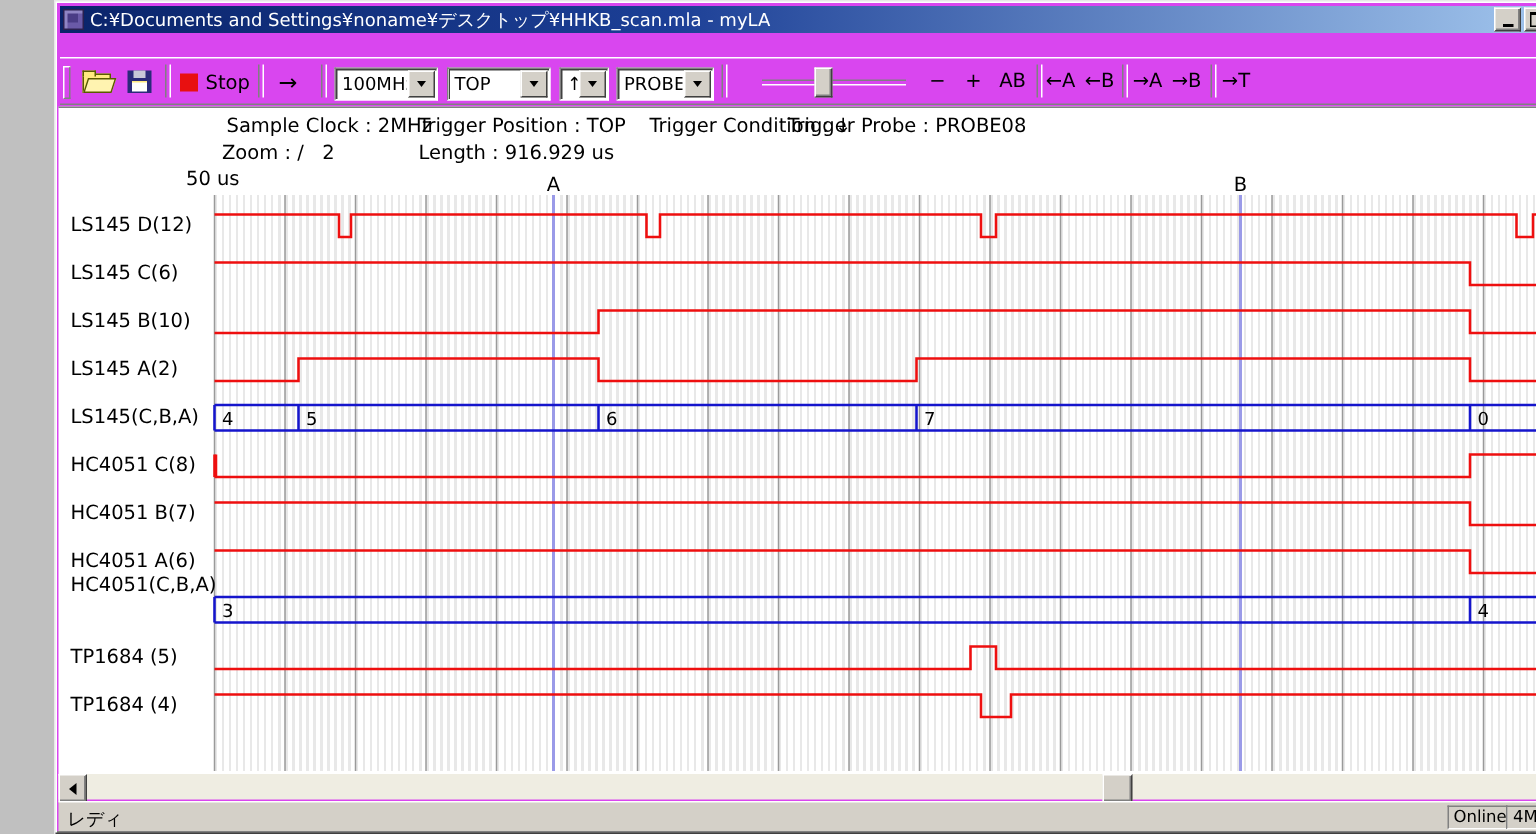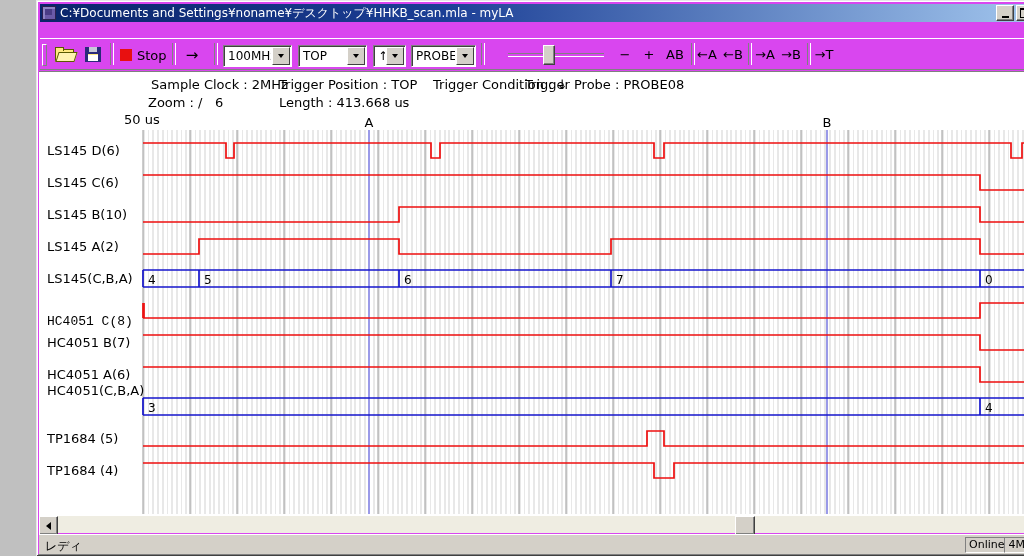--- a/index.html
+++ b/index.html
@@ -165,22 +165,22 @@
     <div class="tb-sep" style="left:767px"></div>
     <div class="tb-txtbtn" style="left:772px;width:24px">→T</div>
   </div>
 
   <div class="client-bg"></div>
 
   <span class="info-text" style="left:115px;top:77px">Sample Clock : 2MHz</span>
   <span class="info-text" style="left:243px;top:77px">Trigger Position : TOP</span>
   <span class="info-text" style="left:397px;top:77px">Trigger Condition : ↓</span>
   <span class="info-text" style="left:489px;top:77px">Trigger Probe : PROBE08</span>
-  <span class="info-text" style="left:112px;top:95px">Zoom : /   6</span>
-  <span class="info-text" style="left:243px;top:95px">Length : 413.668 us</span>
+  <span class="info-text" style="left:112px;top:95px">Zoom : /   2</span>
+  <span class="info-text" style="left:243px;top:95px">Length : 916.929 us</span>
 
   <span class="timebase">50 us</span>
 
   <div class="stripes"></div>
   <svg class="wave-svg" id="wave-svg" width="1024" height="556" viewBox="0 0 1024 556">
       <line x1="107" y1="130" x2="107" y2="514" stroke="#9a9a9a" stroke-width="1"></line>
       <line x1="154" y1="130" x2="154" y2="514" stroke="#9a9a9a" stroke-width="1"></line>
       <line x1="201" y1="130" x2="201" y2="514" stroke="#9a9a9a" stroke-width="1"></line>
       <line x1="248" y1="130" x2="248" y2="514" stroke="#9a9a9a" stroke-width="1"></line>
       <line x1="295" y1="130" x2="295" y2="514" stroke="#9a9a9a" stroke-width="1"></line>
@@ -226,26 +226,26 @@
       <line x1="107" y1="398" x2="1014" y2="398" stroke="#1515cc" stroke-width="1.7"></line>
       <line x1="107" y1="415" x2="1014" y2="415" stroke="#1515cc" stroke-width="1.7"></line>
       <line x1="107" y1="398" x2="107" y2="415" stroke="#1515cc" stroke-width="1.7"></line>
       <text x="112" y="411.5" font-size="12" fill="#000000" font-family="DejaVu Sans, Liberation Sans, sans-serif">3</text>
       <line x1="944" y1="398" x2="944" y2="415" stroke="#1515cc" stroke-width="1.7"></line>
       <text x="949" y="411.5" font-size="12" fill="#000000" font-family="DejaVu Sans, Liberation Sans, sans-serif">4</text>
       <path d="M107 446H611V431H628V446H1014" fill="none" stroke="#ee0f0f" stroke-width="1.7"></path>
       <path d="M107 463H618V478H638V463H1014" fill="none" stroke="#ee0f0f" stroke-width="1.7"></path>
     </svg>
   <div id="channel-labels">
-      <div class="ch-label" style="top: 143px;">LS145 D(6)</div>
+      <div class="ch-label" style="top: 143px;">LS145 D(12)</div>
       <div class="ch-label" style="top: 175px;">LS145 C(6)</div>
       <div class="ch-label" style="top: 207px;">LS145 B(10)</div>
       <div class="ch-label" style="top: 239px;">LS145 A(2)</div>
       <div class="ch-label" style="top: 271px;">LS145(C,B,A)</div>
-      <div class="ch-label" style="top: 314px; font-family: Liberation Mono, monospace;">HC4051 C(8)</div>
+      <div class="ch-label" style="top: 303px;">HC4051 C(8)</div>
       <div class="ch-label" style="top: 335px;">HC4051 B(7)</div>
       <div class="ch-label" style="top: 367px;">HC4051 A(6)</div>
       <div class="ch-label" style="top: 383px;">HC4051(C,B,A)</div>
       <div class="ch-label" style="top: 431px;">TP1684 (5)</div>
       <div class="ch-label" style="top: 463px;">TP1684 (4)</div>
     </div>
 
   <div class="hscroll">
     <div class="scroll-btn" style="left:0">
         <div class="tri-left"></div>

